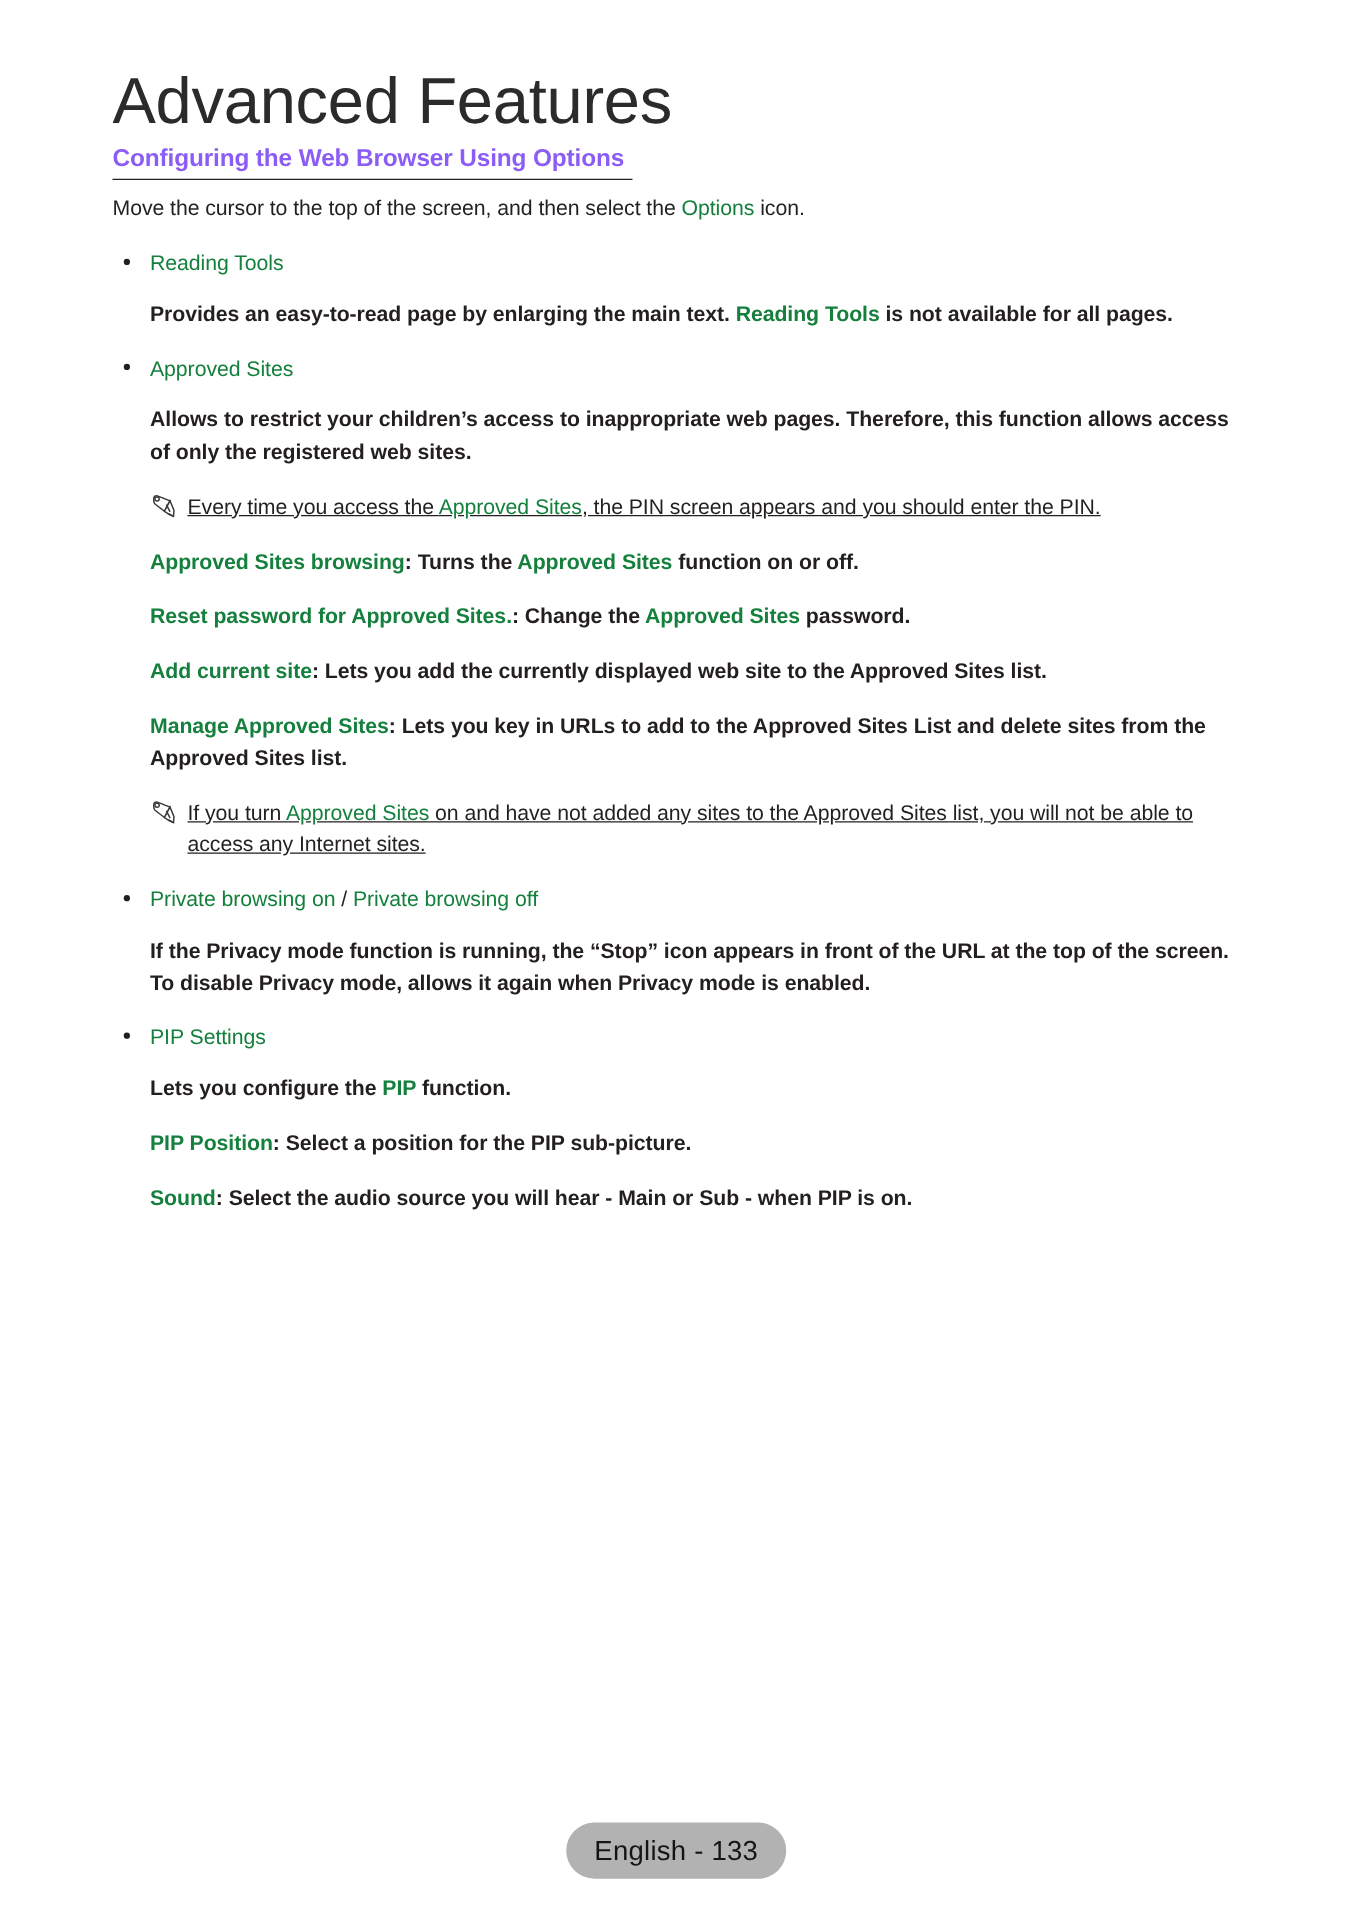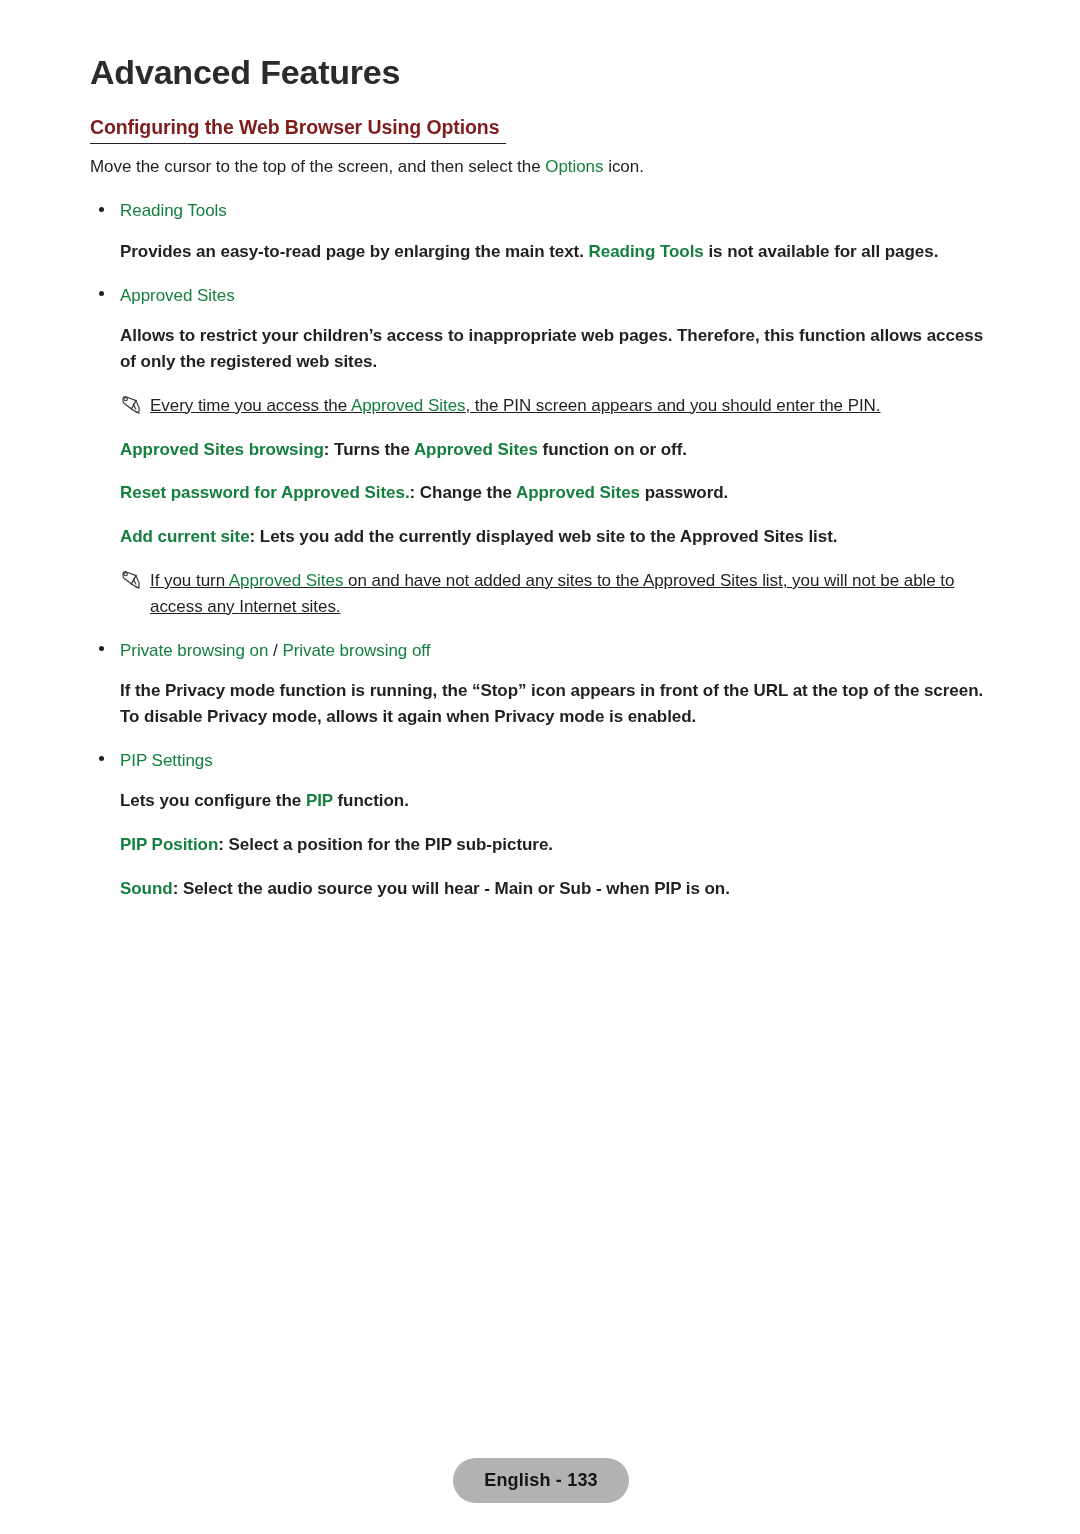--- a/index.html
+++ b/index.html
@@ -23,41 +23,41 @@
     height: 1534px;
     box-sizing: border-box;
     padding: 0;
   }
 
   
   .chapter-title {
     position: absolute;
     left: 90px;
     top: 55px;
-    font-size: 34px;
-    font-weight: 700;
+    font-size: 52px;
+    font-weight: 400;
     letter-spacing: -0.2px;
     color: #2b2b2b;
     line-height: 1.0;
     white-space: nowrap;
   }
 
   
   .content {
     position: absolute;
     left: 90px;
     top: 115px;
     width: 910px;
   }
 
   
   .section-heading {
     font-size: 19.5px;
     font-weight: bold;
-    color: #7f1d1d;
+    color: #8b5cf6;
     letter-spacing: -0.1px;
     margin: 0 0 15px 0;
     line-height: 1.25;
   }
   .section-heading .txt {
     border-bottom: 1.6px solid #231f20;
     padding-bottom: 5px;
     padding-right: 7px;
   }
 
@@ -121,22 +121,22 @@
     top: 1458px;
     width: 176px;
     height: 45px;
     background: #b2b2b2;
     border-radius: 23px;
     display: flex;
     align-items: center;
     justify-content: center;
   }
   .footer-pill .label {
-    font-size: 18px;
-    font-weight: bold;
+    font-size: 22px;
+    font-weight: normal;
     color: #151515;
     letter-spacing: 0.2px;
     text-align: right;
   }
 </style>
 </head>
 <body>
 
 <div class="page">
 
@@ -186,20 +186,23 @@
     </div>
 
     <div class="para indent">
       <span class="hl">Reset password for Approved Sites.</span><span>: Change the </span><span class="hl">Approved Sites</span><span> password.</span>
     </div>
 
     <div class="para indent">
       <span class="hl">Add current site</span><span>: Lets you add the currently displayed web site to the Approved Sites list.</span>
     </div>
 
+    <div class="para indent">
+      <span class="hl">Manage Approved Sites</span><span>: Lets you key in URLs to add to the Approved Sites List and delete sites from the Approved Sites list.</span>
+    </div>
 
     <div class="note">
       <svg class="note-icon" viewBox="0 0 24 22">
         <g fill="none" stroke="#3a3a3a" stroke-width="1.3">
           <path d="M3.2 4.2 C3.2 2.4 4.7 1.3 6.4 1.9 L17.5 6.2 L12.6 15.4 L4.3 9.0 C3.5 8.4 3.2 7.3 3.2 6.2 Z" fill="#ffffff"></path>
           <ellipse cx="6.1" cy="4.6" rx="1.9" ry="1.7"></ellipse>
           <path d="M17.5 6.2 L21.0 14.6 L20.6 19.9 L16.0 17.6 L12.6 15.4 Z" fill="#ffffff"></path>
           <path d="M20.6 19.9 L16.0 17.6"></path>
           <path d="M14.3 9.6 L17.6 16.0"></path>
         </g>

